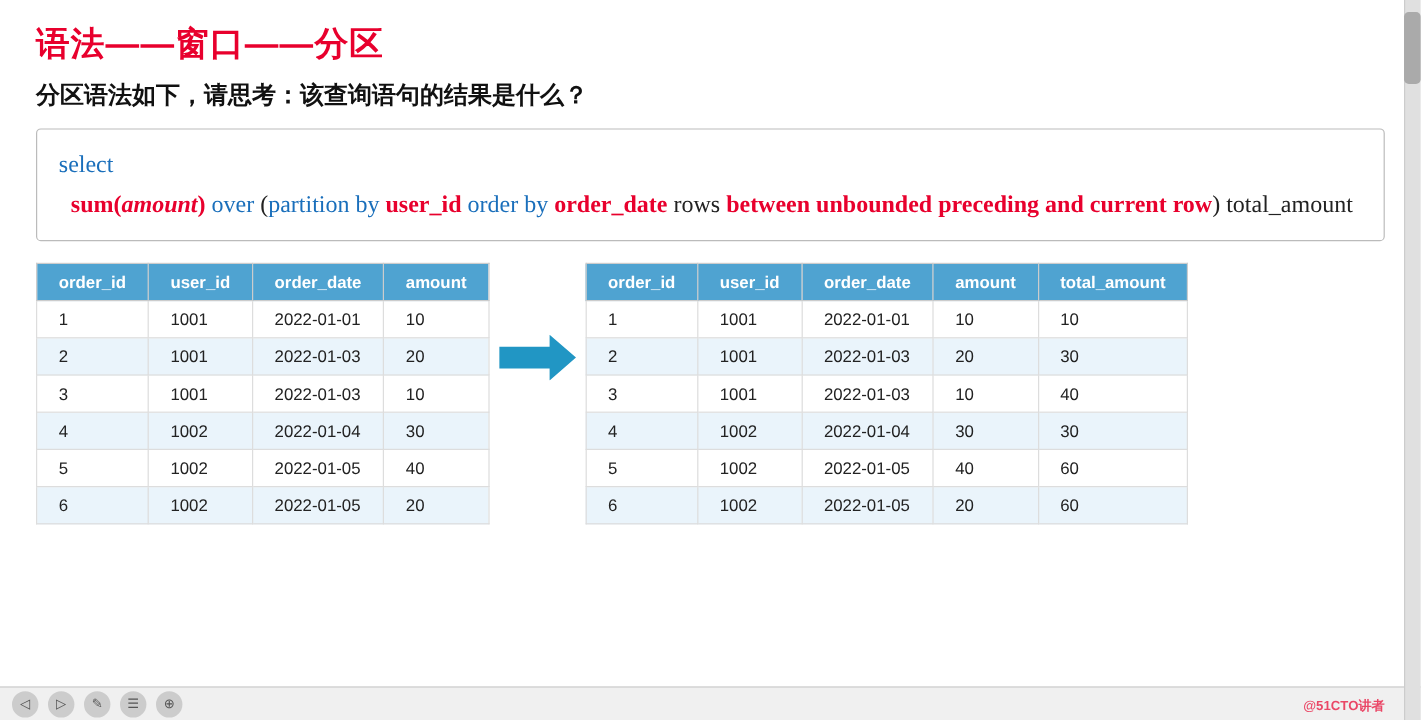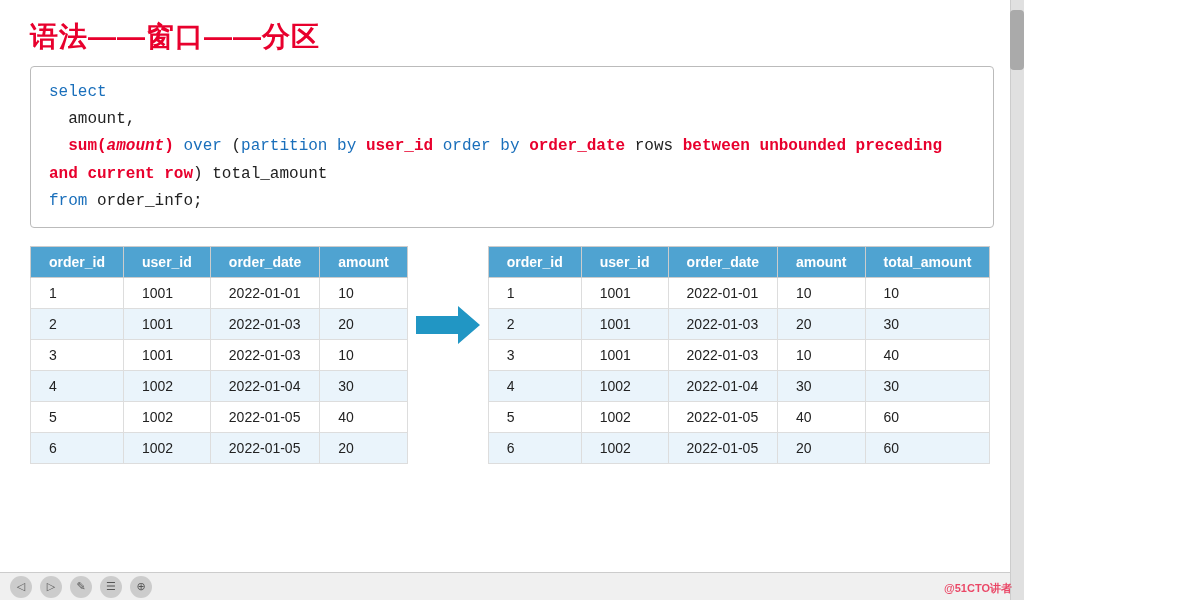--- a/index.html
+++ b/index.html
@@ -5,21 +5,21 @@
     * { box-sizing: border-box; margin: 0; padding: 0; }
     body {
       font-family: "Microsoft YaHei", "PingFang SC", Arial, sans-serif;
       background: #fff;
       width: 1184px;
       min-height: 600px;
       overflow: hidden;
     }
 
     .page-container {
-      width: 1024px;
+      width: 1184px;
       min-height: 600px;
       background: #fff;
       padding: 18px 30px 10px 30px;
       position: relative;
     }
 
     .title-main {
       font-size: 28px;
       font-weight: 900;
       color: #e8002d;
@@ -31,22 +31,22 @@
       font-size: 20px;
       font-weight: 700;
       color: #111;
       margin-bottom: 14px;
     }
 
     .code-box {
       border: 1.5px solid #bbb;
       border-radius: 4px;
       padding: 12px 18px;
-      font-family: Liberation Mono, monospace;
-      font-size: 16px;
+      font-family: Liberation Serif, serif;
+      font-size: 20px;
       background: #fff;
       margin-bottom: 18px;
       line-height: 1.7;
       color: #222;
     }
 
     .kw-blue { color: #1a6fbb; font-style: normal; }
     .kw-normal { color: #222; font-style: italic; }
     .kw-bold-red { color: #e8002d; font-weight: bold; text-align: center; }
 
@@ -146,47 +146,42 @@
       display: flex;
       align-items: center;
       justify-content: center;
       font-size: 11px;
       color: #555;
       cursor: pointer;
     }
     .watermark {
       position: absolute;
       bottom: 4px;
-      right: 12px;
+      right: 30px;
       font-size: 11px;
       color: #e8002d;
       font-weight: bold;
       opacity: 0.7;
     }
   </style>
 </head>
 <body>
 
 <div class="page-container">
 
   <div class="title-main">语法——窗口——分区</div>
 
+  <div class="subtitle">分区语法如下，请思考：该查询语句的结果是什么？</div>
 
   <div class="code-box">
     <div>
       <span class="kw-blue">select</span>
     </div>
     <div>
-      <span>&nbsp;&nbsp;amount,</span>
-    </div>
-    <div>
       <span>&nbsp;&nbsp;</span><span class="kw-bold-red">sum(</span><span class="kw-bold-red" style="font-style:italic;">amount</span><span class="kw-bold-red">)</span><span> </span><span class="kw-blue">over</span><span> (</span><span class="kw-blue">partition by</span><span> </span><span class="kw-bold-red">user_id</span><span> </span><span class="kw-blue">order by</span><span> </span><span class="kw-bold-red">order_date</span><span> rows </span><span class="kw-bold-red">between unbounded preceding and current row</span><span>) total_amount</span>
-    </div>
-    <div>
-      <span class="kw-blue">from</span><span> order_info;</span>
     </div>
   </div>
 
   <div class="tables-area">
 
     <div class="table-wrap">
       <table>
         <thead>
           <tr>
             <th>order_id</th>

